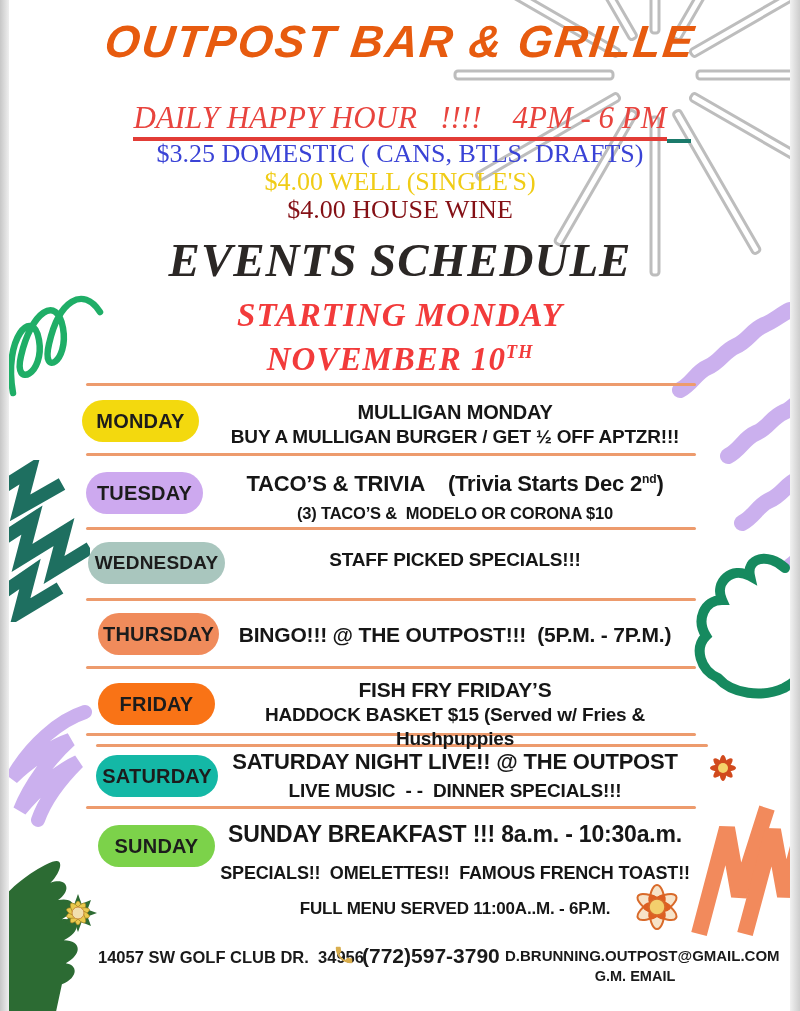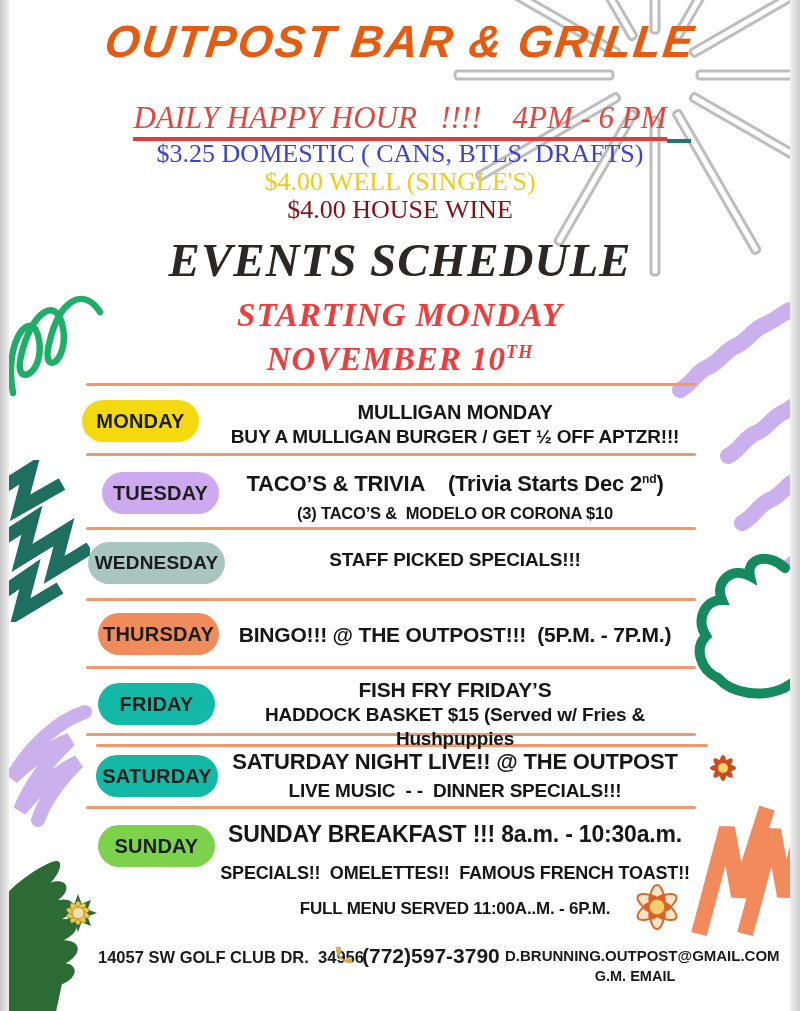--- a/index.html
+++ b/index.html
@@ -198,37 +198,37 @@
     <div class="divider" style="left: 86px; width: 610px; top: 733px; background-color: rgb(237, 155, 109);"></div>
     <div class="divider" style="left: 96px; width: 612px; top: 744px; background-color: rgb(237, 155, 109);"></div>
     <div class="divider" style="left: 86px; width: 610px; top: 806px; background-color: rgb(237, 155, 109);"></div>
 
     <div class="pill" style="left: 82px; top: 400px; width: 117px; background-color: rgb(243, 217, 14);">MONDAY</div>
     <div class="rowtext" style="top:399px;">
       <div class="rt-l1">MULLIGAN MONDAY</div>
       <div class="rt-l2">BUY A MULLIGAN BURGER / GET ½ OFF APTZR!!!</div>
     </div>
 
-    <div class="pill" style="left: 102px; top: 472px; width: 117px; background-color: rgb(205, 169, 239); text-align: right;">TUESDAY</div>
+    <div class="pill" style="left: 86px; top: 472px; width: 117px; background-color: rgb(205, 169, 239); text-align: right;">TUESDAY</div>
     <div class="rowtext" style="top:466px;">
       <div class="rt-l1 pre" style="font-size:22px;"><span>TACO’S &amp; TRIVIA    (Trivia Starts Dec 2</span><sup>nd</sup><span>)</span></div>
       <div class="rt-l2 pre" style="font-size:16.5px; margin-top:4px;">(3) TACO’S &amp;  MODELO OR CORONA $10</div>
     </div>
 
     <div class="pill" style="left: 88px; top: 542px; width: 137px; font-size: 19px; background-color: rgb(169, 198, 190);">WEDNESDAY</div>
     <div class="rowtext" style="top:540px;">
       <div class="rt-l2" style="margin-top:8px;">STAFF PICKED SPECIALS!!!</div>
     </div>
 
     <div class="pill" style="left: 98px; top: 613px; width: 121px; background-color: rgb(240, 139, 91);">THURSDAY</div>
     <div class="rowtext" style="top:622px;">
       <div class="rt-l1 pre" style="font-size:21px;">BINGO!!! @ THE OUTPOST!!!  (5P.M. - 7P.M.)</div>
     </div>
 
-    <div class="pill" style="left: 98px; top: 683px; width: 117px; background-color: #14b8a6;">FRIDAY</div>
+    <div class="pill" style="left: 98px; top: 683px; width: 117px; background-color: #f97316;">FRIDAY</div>
     <div class="rowtext" style="top:677px; left:205px; width:500px;">
       <div class="rt-l1" style="font-size:21px;">FISH FRY FRIDAY’S</div>
       <div class="rt-l2">HADDOCK BASKET $15 (Served w/ Fries &amp; Hushpuppies</div>
     </div>
 
     <div class="pill" style="left: 96px; top: 755px; width: 122px; background-color: #14b8a6;">SATURDAY</div>
     <div class="rowtext" style="top:749px;">
       <div class="rt-l1" style="font-size:22px;">SATURDAY NIGHT LIVE!! @ THE OUTPOST</div>
       <div class="rt-l2 pre" style="margin-top:4px;">LIVE MUSIC  - -  DINNER SPECIALS!!!</div>
     </div>

